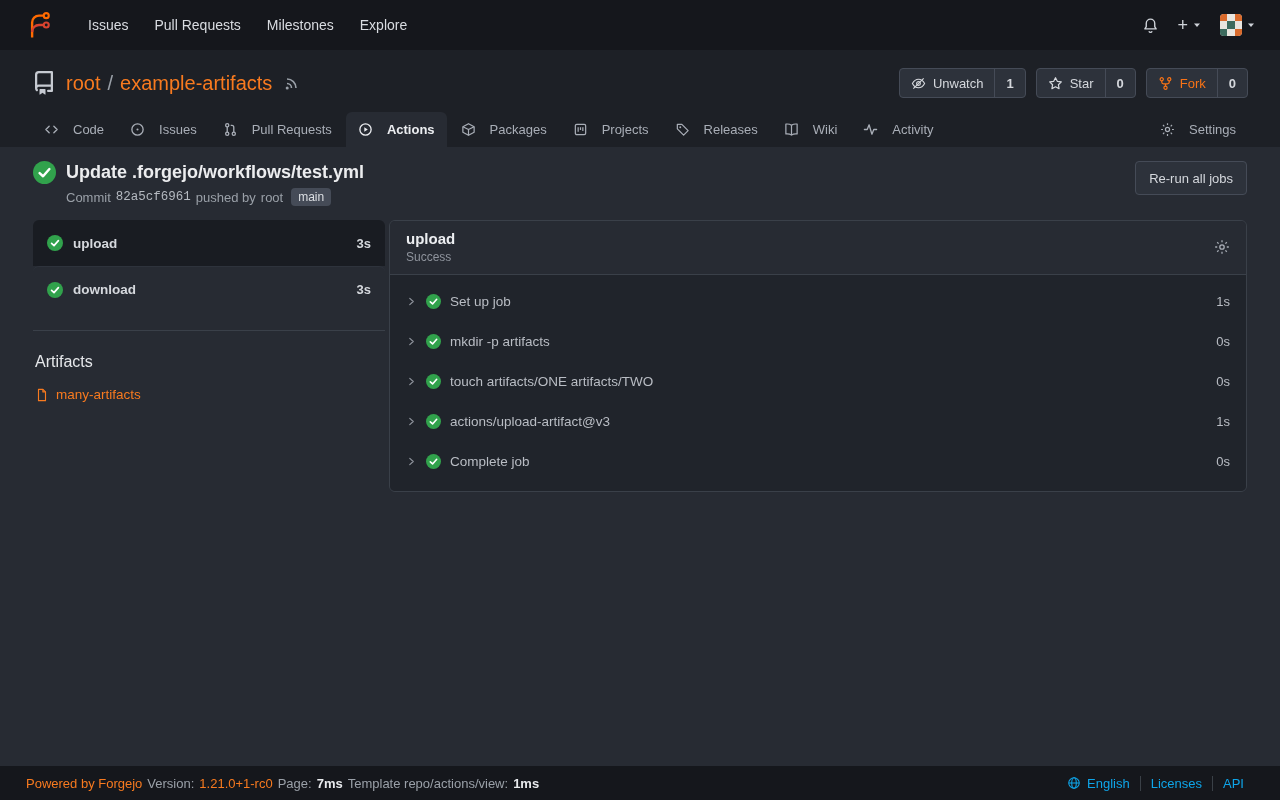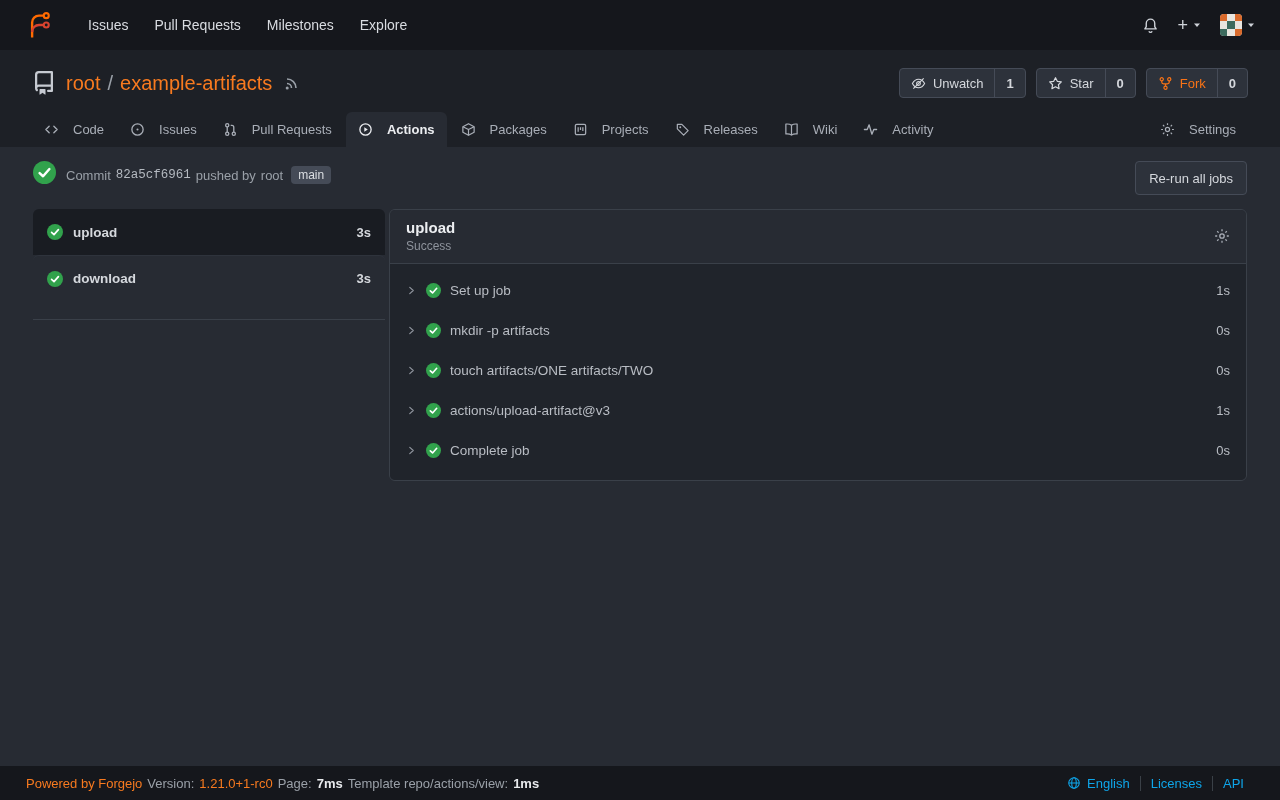--- a/index.html
+++ b/index.html
@@ -298,20 +298,21 @@
 <main>
   <div class="run-header">
     <div class="run-left">
       <span class="check-circle">
         <svg width="23" height="23" viewBox="0 0 16 16">
             <circle cx="8" cy="8" r="8" fill="#31a24c"></circle>
             <path d="M4.6 8.4 7 10.6l4.4-5" stroke="#fff" stroke-width="1.7" fill="none" stroke-linecap="round" stroke-linejoin="round"></path>
           </svg>
       </span>
       <div>
+        <div class="run-title">Update .forgejo/workflows/test.yml</div>
         <div class="commit-line">
           <span>Commit</span>
           <a class="commit-sha">82a5cf6961</a>
           <span>pushed by</span>
           <a>root</a>
           <span class="branch-badge">main</span>
         </div>
       </div>
     </div>
     <button class="btn-plain">Re-run all jobs</button>
@@ -334,20 +335,28 @@
         <span class="check-circle">
           <svg width="16" height="16" viewBox="0 0 16 16">
               <circle cx="8" cy="8" r="8" fill="#31a24c"></circle>
               <path d="M4.6 8.4 7 10.6l4.4-5" stroke="#fff" stroke-width="1.7" fill="none" stroke-linecap="round" stroke-linejoin="round"></path>
             </svg>
         </span>
         <span>download</span>
         <span class="job-duration">3s</span>
       </div>
       <hr class="side-divider">
+      <div class="artifacts-heading">Artifacts</div>
+      <a class="artifact-link">
+        <svg width="14" height="14" viewBox="0 0 16 16" fill="none" stroke="currentColor" stroke-width="1.3" stroke-linejoin="round">
+            <path d="M4 1.5h5l3 3v10H4z"></path>
+            <path d="M9 1.5v3h3"></path>
+          </svg>
+        <span>many-artifacts</span>
+      </a>
     </aside>
 
     <section class="job-detail">
       <div class="detail-header">
         <div>
           <div class="detail-name">upload</div>
           <div class="detail-status">Success</div>
         </div>
         <span class="gear-btn">
           <svg width="16" height="16" viewBox="0 0 16 16" fill="none" stroke="currentColor" stroke-width="1.3">

